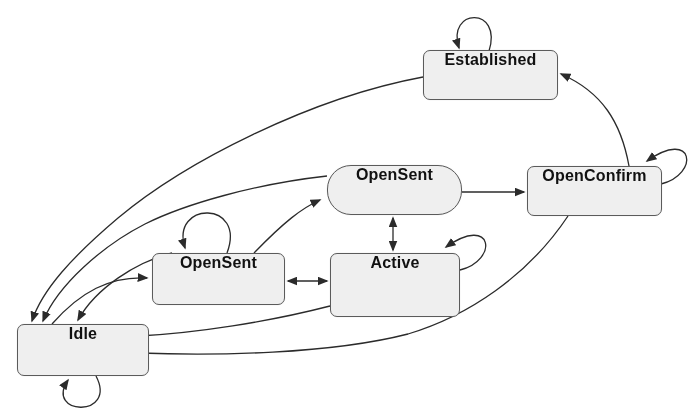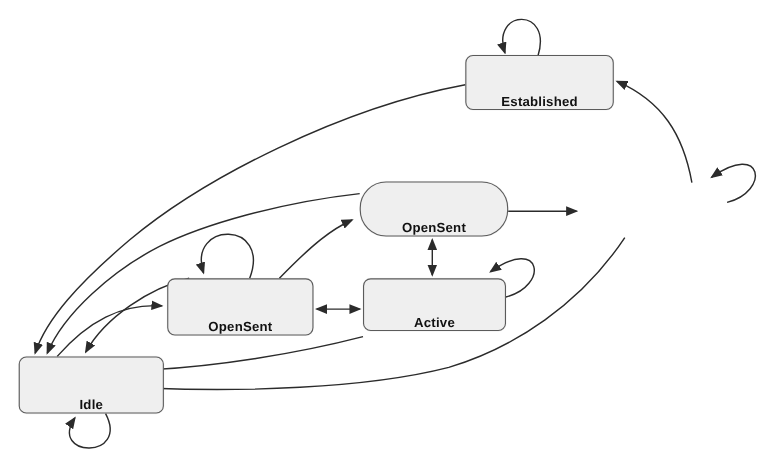--- a/index.html
+++ b/index.html
@@ -12,30 +12,30 @@
     font-family:"Liberation Sans", sans-serif; overflow:hidden;
   }
   .edges{position:absolute; left:0; top:0; width:694px; height:419px;}
   .edges path{fill:none; stroke:var(--edge); stroke-width:1.3px;}
   .edges .head{fill:var(--edge); stroke:none;}
   .state{
     position:absolute; box-sizing:border-box;
     background:var(--node-fill);
     border:1.7px solid var(--node-border);
     border-radius:7px;
-    display:flex; align-items:flex-end; justify-content:center;
-    font-weight:bold; font-size:12px; color:var(--label);
+    display:flex; align-items:flex-start; justify-content:center;
+    font-weight:bold; font-size:16px; color:var(--label);
     letter-spacing:0.2px;
     box-shadow:0 0 0 0.5px rgba(0,0,0,0.05);
   }
   .n-established{left:423px; top:50px;  width:135px; height:50px;}
   .n-opensent   {left:327px; top:165px; width:135px; height:50px;border-radius:24px;}
   .n-openconfirm{left:527px; top:166px; width:135px; height:50px;}
   .n-connect    {left:152px; top:253px; width:133px; height:52px;}
-  .n-active     {left:330px; top:253px; width:130px; height:48px;}
+  .n-active     {left:330px; top:253px; width:130px; height:64px;}
   .n-idle       {left:17px;   top:324px; width:132px; height:52px;}
 </style>
 </head>
 <body>
 
 <div class="canvas">
 
   <svg class="edges" width="694" height="419" viewBox="0 0 694 419" xmlns="http://www.w3.org/2000/svg">
     <defs>
       <marker id="arrow" viewBox="0 0 10 8" refX="8.5" refY="4" markerWidth="11" markerHeight="9" markerUnits="userSpaceOnUse" orient="auto-start-reverse">
@@ -61,20 +61,23 @@
     <path d="M 330 306 C 268 322, 196 333, 139 336" marker-end="url(#arrow)"></path>
     <path d="M 568 216 C 528 276, 468 316, 408 334 C 330 354, 215 356, 139 353" marker-end="url(#arrow)"></path>
   </svg>
 
   <div class="state n-established">
     <span>Established</span>
   </div>
   <div class="state n-opensent">
     <span>OpenSent</span>
   </div>
+  <div class="state n-openconfirm">
+    <span>OpenConfirm</span>
+  </div>
   <div class="state n-connect">
     <span>OpenSent</span>
   </div>
   <div class="state n-active">
     <span>Active</span>
   </div>
   <div class="state n-idle">
     <span>Idle</span>
   </div>
 

